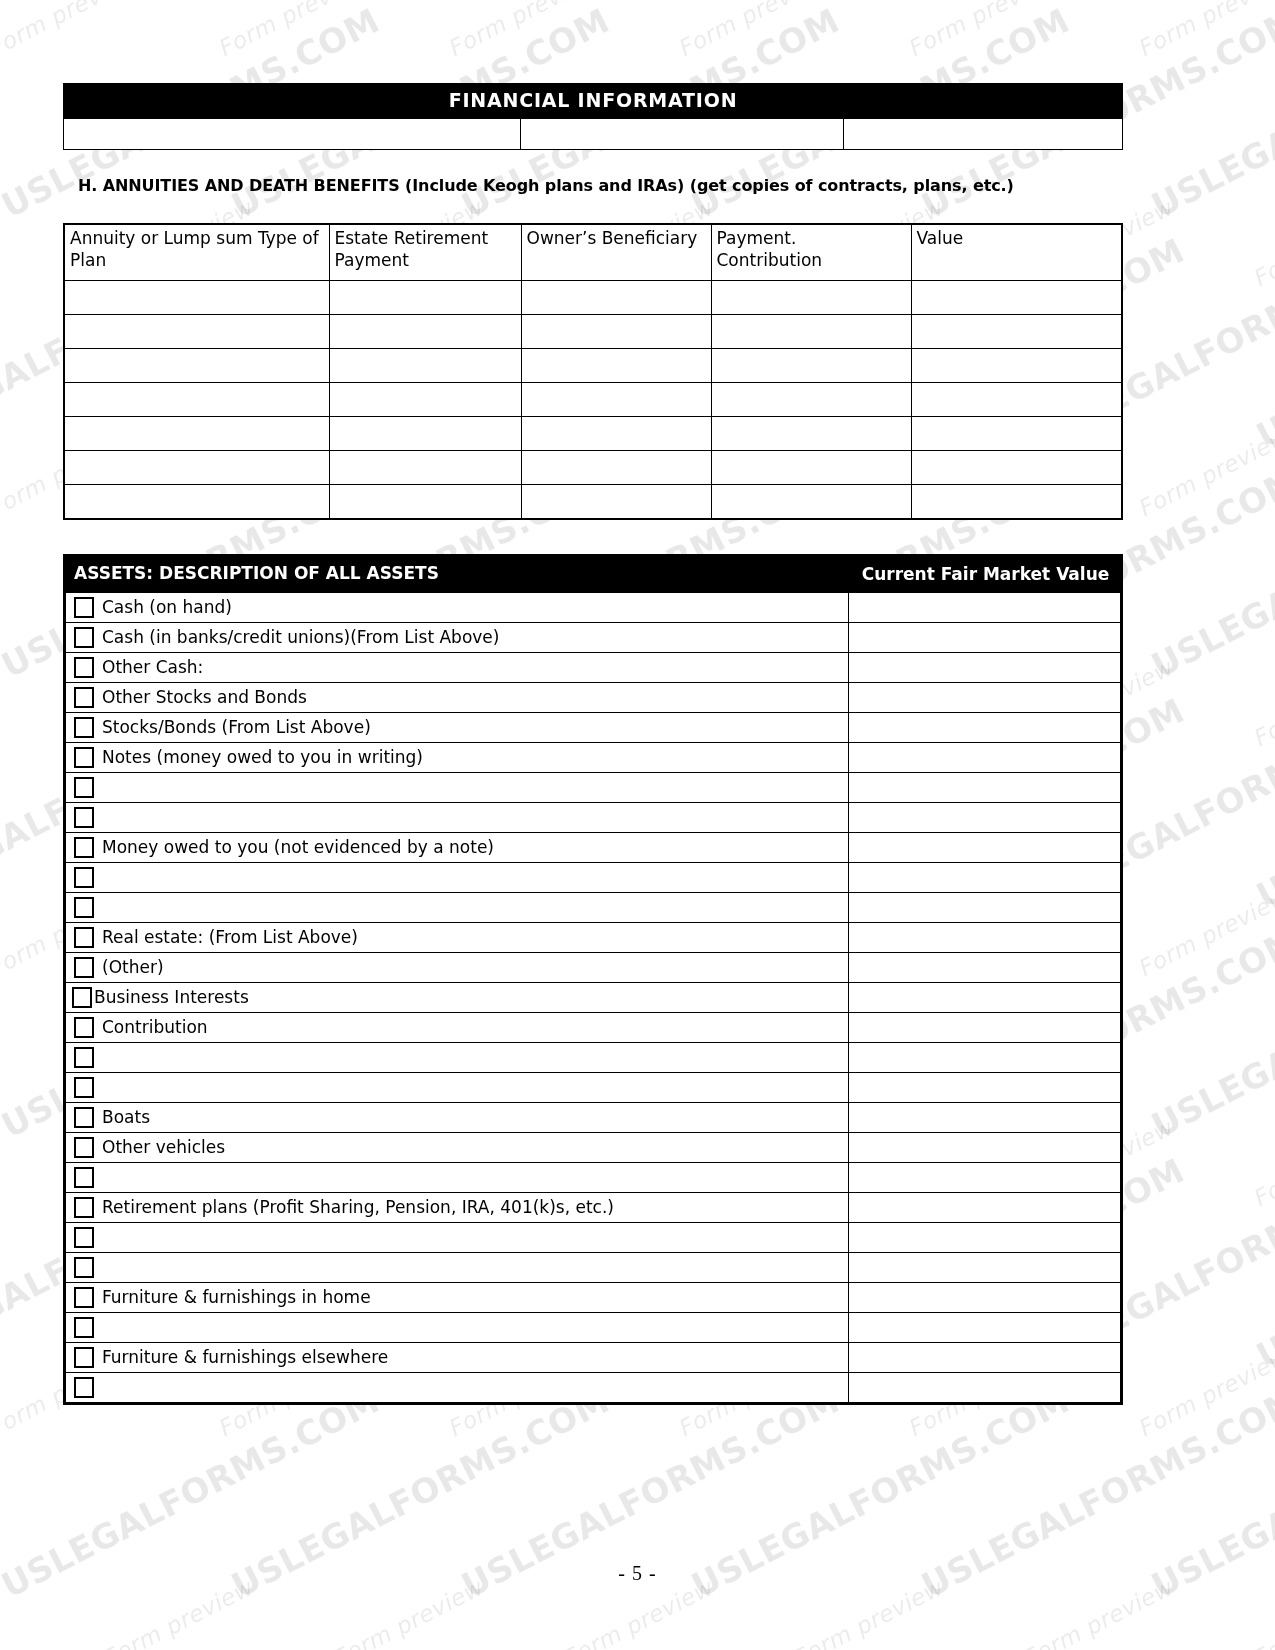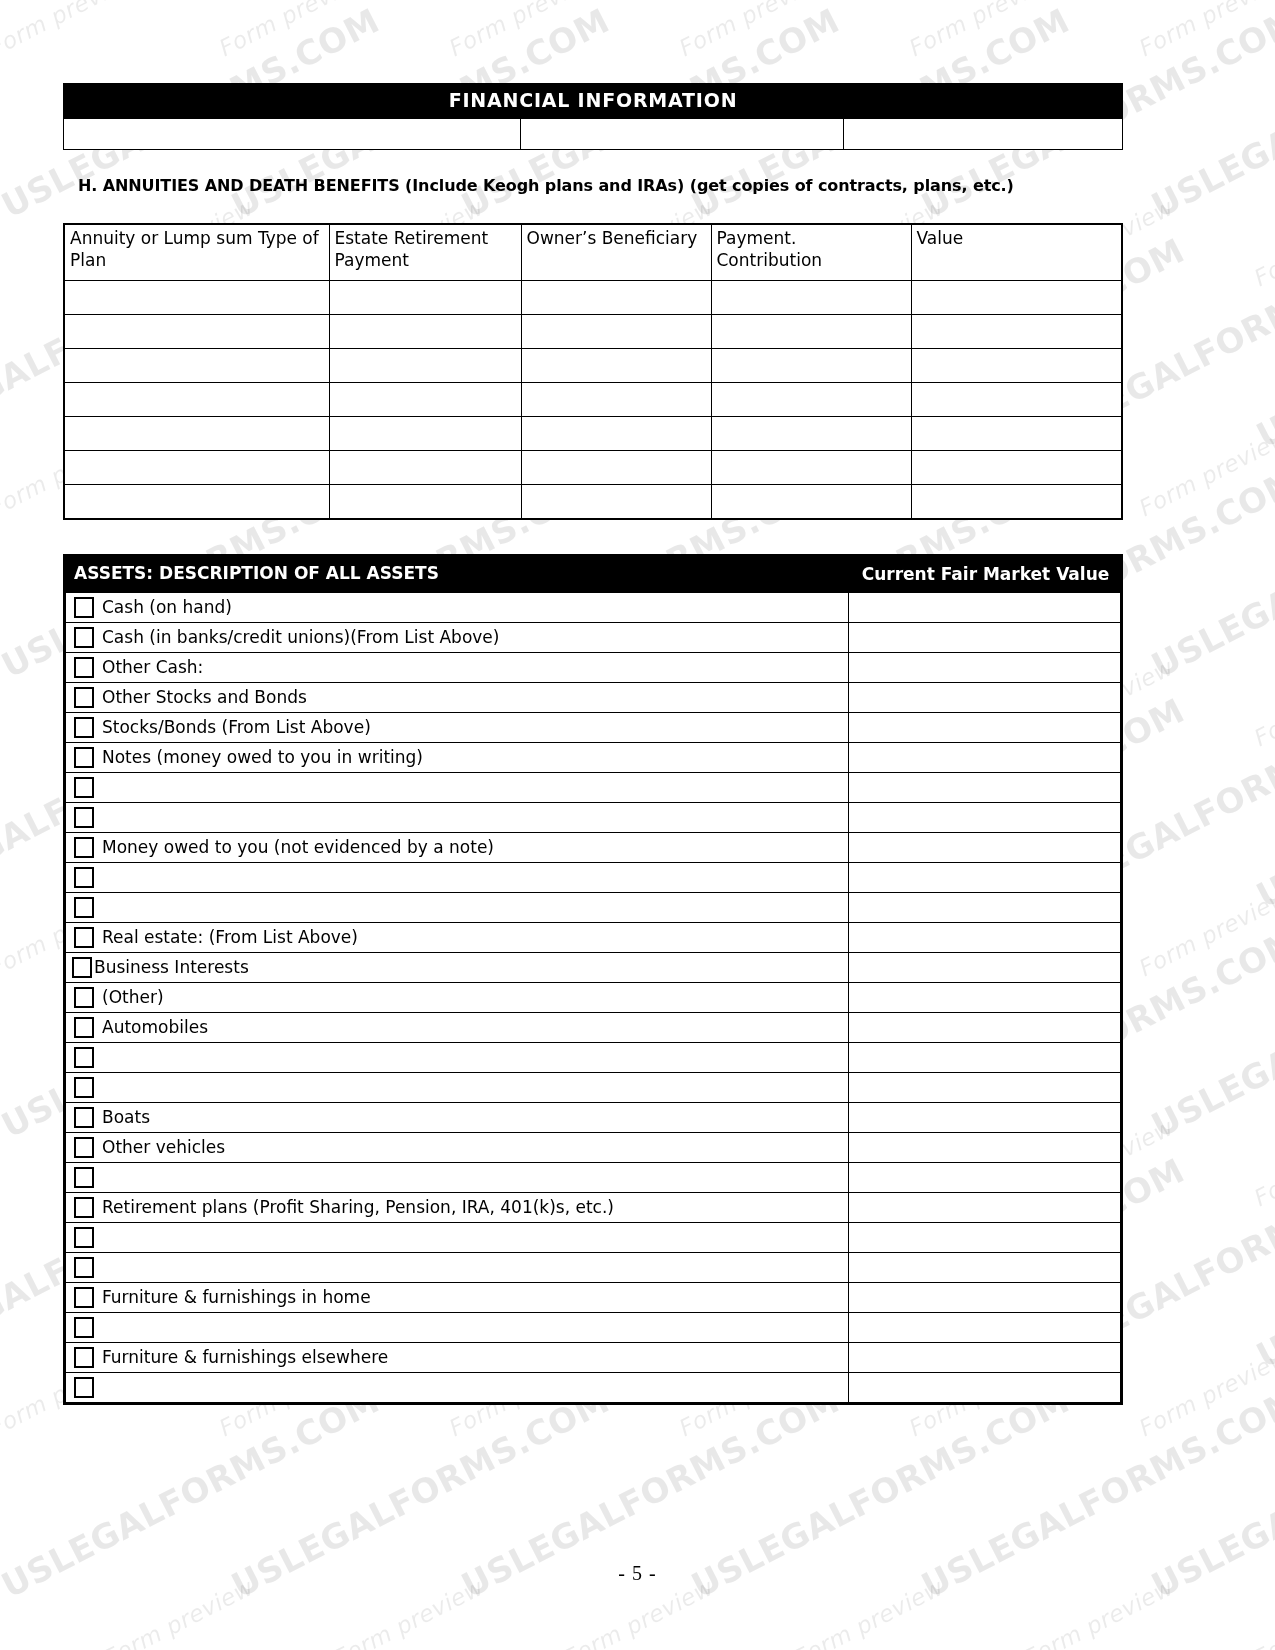--- a/index.html
+++ b/index.html
@@ -488,41 +488,41 @@
               <td class="asset-desc">
                 <div class="row-inner">
                   <span class="cbox"></span>
                   <span class="asset-label">Real estate: (From List Above)</span>
                 </div>
               </td>
               <td class="asset-value"></td>
             </tr>
             <tr>
               <td class="asset-desc">
+                <div class="row-inner">
+                  <span class="cbox"></span>
+                  <span class="asset-label">(Other)</span>
+                </div>
+              </td>
+              <td class="asset-value"></td>
+            </tr>
+            <tr>
+              <td class="asset-desc">
                 <div class="row-inner tight">
                   <span class="cbox"></span>
                   <span class="asset-label">Business Interests</span>
                 </div>
               </td>
               <td class="asset-value"></td>
             </tr>
             <tr>
               <td class="asset-desc">
                 <div class="row-inner">
                   <span class="cbox"></span>
-                  <span class="asset-label">(Other)</span>
-                </div>
-              </td>
-              <td class="asset-value"></td>
-            </tr>
-            <tr>
-              <td class="asset-desc">
-                <div class="row-inner">
-                  <span class="cbox"></span>
-                  <span class="asset-label">Automobiles</span>
+                  <span class="asset-label">Contribution</span>
                 </div>
               </td>
               <td class="asset-value"></td>
             </tr>
             <tr>
               <td class="asset-desc">
                 <div class="row-inner">
                   <span class="cbox"></span>
                   <span class="asset-label"></span>
                 </div>

